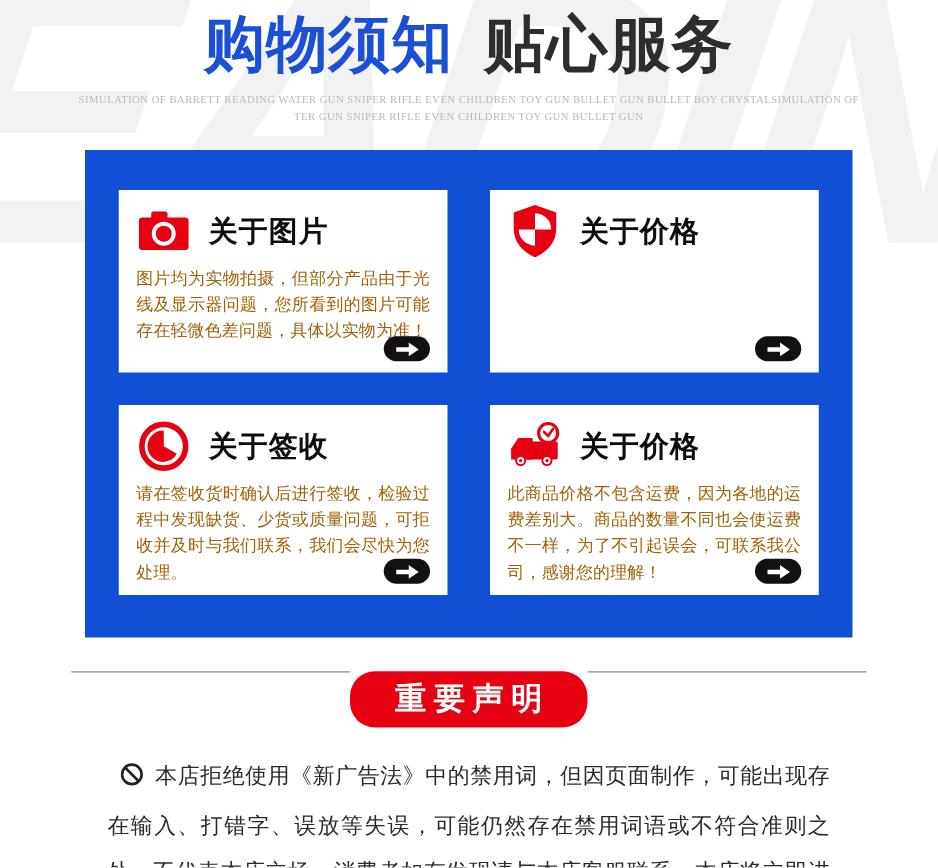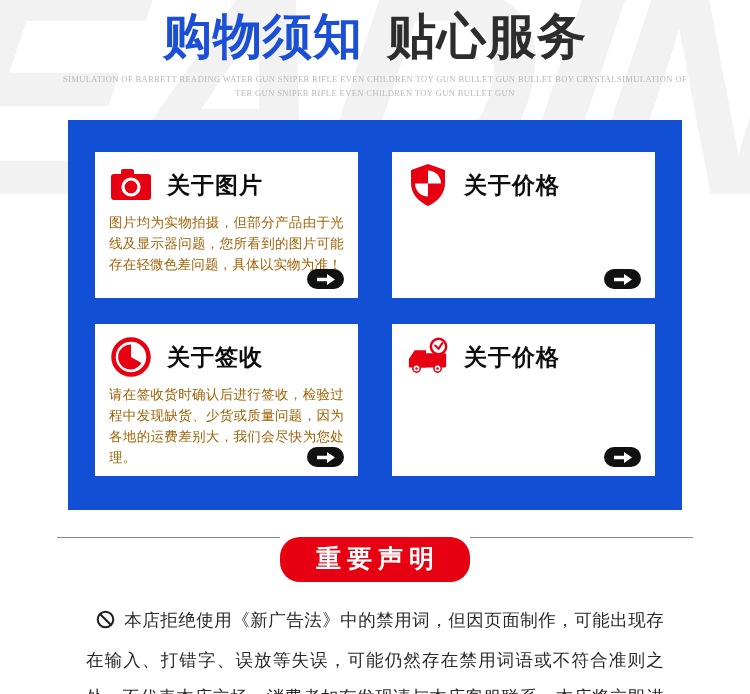--- a/index.html
+++ b/index.html
@@ -144,21 +144,21 @@
     <div class="card">
       <div class="card-head">
         <span class="icon-wrap">
           <svg width="40" height="40" viewBox="0 0 40 40">
             <circle cx="20" cy="20" r="17.5" fill="#ffffff" stroke="#e60012" stroke-width="4.5"></circle>
             <path d="M20 20 L20 7.5 A12.5 12.5 0 1 0 30.5 26 Z" fill="#e60012"></path>
           </svg>
         </span>
         <span class="card-title">关于签收</span>
       </div>
-      <div class="card-body">请在签收货时确认后进行签收，检验过程中发现缺货、少货或质量问题，因为各地的运费差别大，我们会尽快为您处理。</div>
+      <div class="card-body">请在签收货时确认后进行签收，检验过程中发现缺货、少货或质量问题，可拒收并及时与我们联系，我们会尽快为您处理。</div>
       <button class="arrow-btn">
         <svg width="22" height="13" viewBox="0 0 22 13">
           <path d="M2 4.7 h10 V1 L20 6.5 12 12 V8.3 H2 Z" fill="#ffffff"></path>
         </svg>
       </button>
     </div>
 
     <div class="card">
       <div class="card-head">
         <span class="icon-wrap">
@@ -168,20 +168,21 @@
             <circle cx="11" cy="32" r="4.6" fill="#e60012"></circle>
             <circle cx="11" cy="32" r="2.2" fill="none" stroke="#ffffff" stroke-width="1.6"></circle>
             <circle cx="33" cy="32" r="4.6" fill="#e60012"></circle>
             <circle cx="33" cy="32" r="2.2" fill="none" stroke="#ffffff" stroke-width="1.6"></circle>
             <circle cx="34" cy="9" r="8" fill="#ffffff" stroke="#e60012" stroke-width="2.6"></circle>
             <path d="M30.5 8 L34 11.5 L38 5.5" fill="none" stroke="#e60012" stroke-width="2.2" stroke-linecap="round" stroke-linejoin="round"></path>
           </svg>
         </span>
         <span class="card-title">关于价格</span>
       </div>
+      <div class="card-body">此商品价格不包含运费，因为各地的运费差别大。商品的数量不同也会使运费不一样，为了不引起误会，可联系我公司，感谢您的理解！</div>
       <button class="arrow-btn">
         <svg width="22" height="13" viewBox="0 0 22 13">
           <path d="M2 4.7 h10 V1 L20 6.5 12 12 V8.3 H2 Z" fill="#ffffff"></path>
         </svg>
       </button>
     </div>
 
   </div>
 
   <div class="divider-row">

